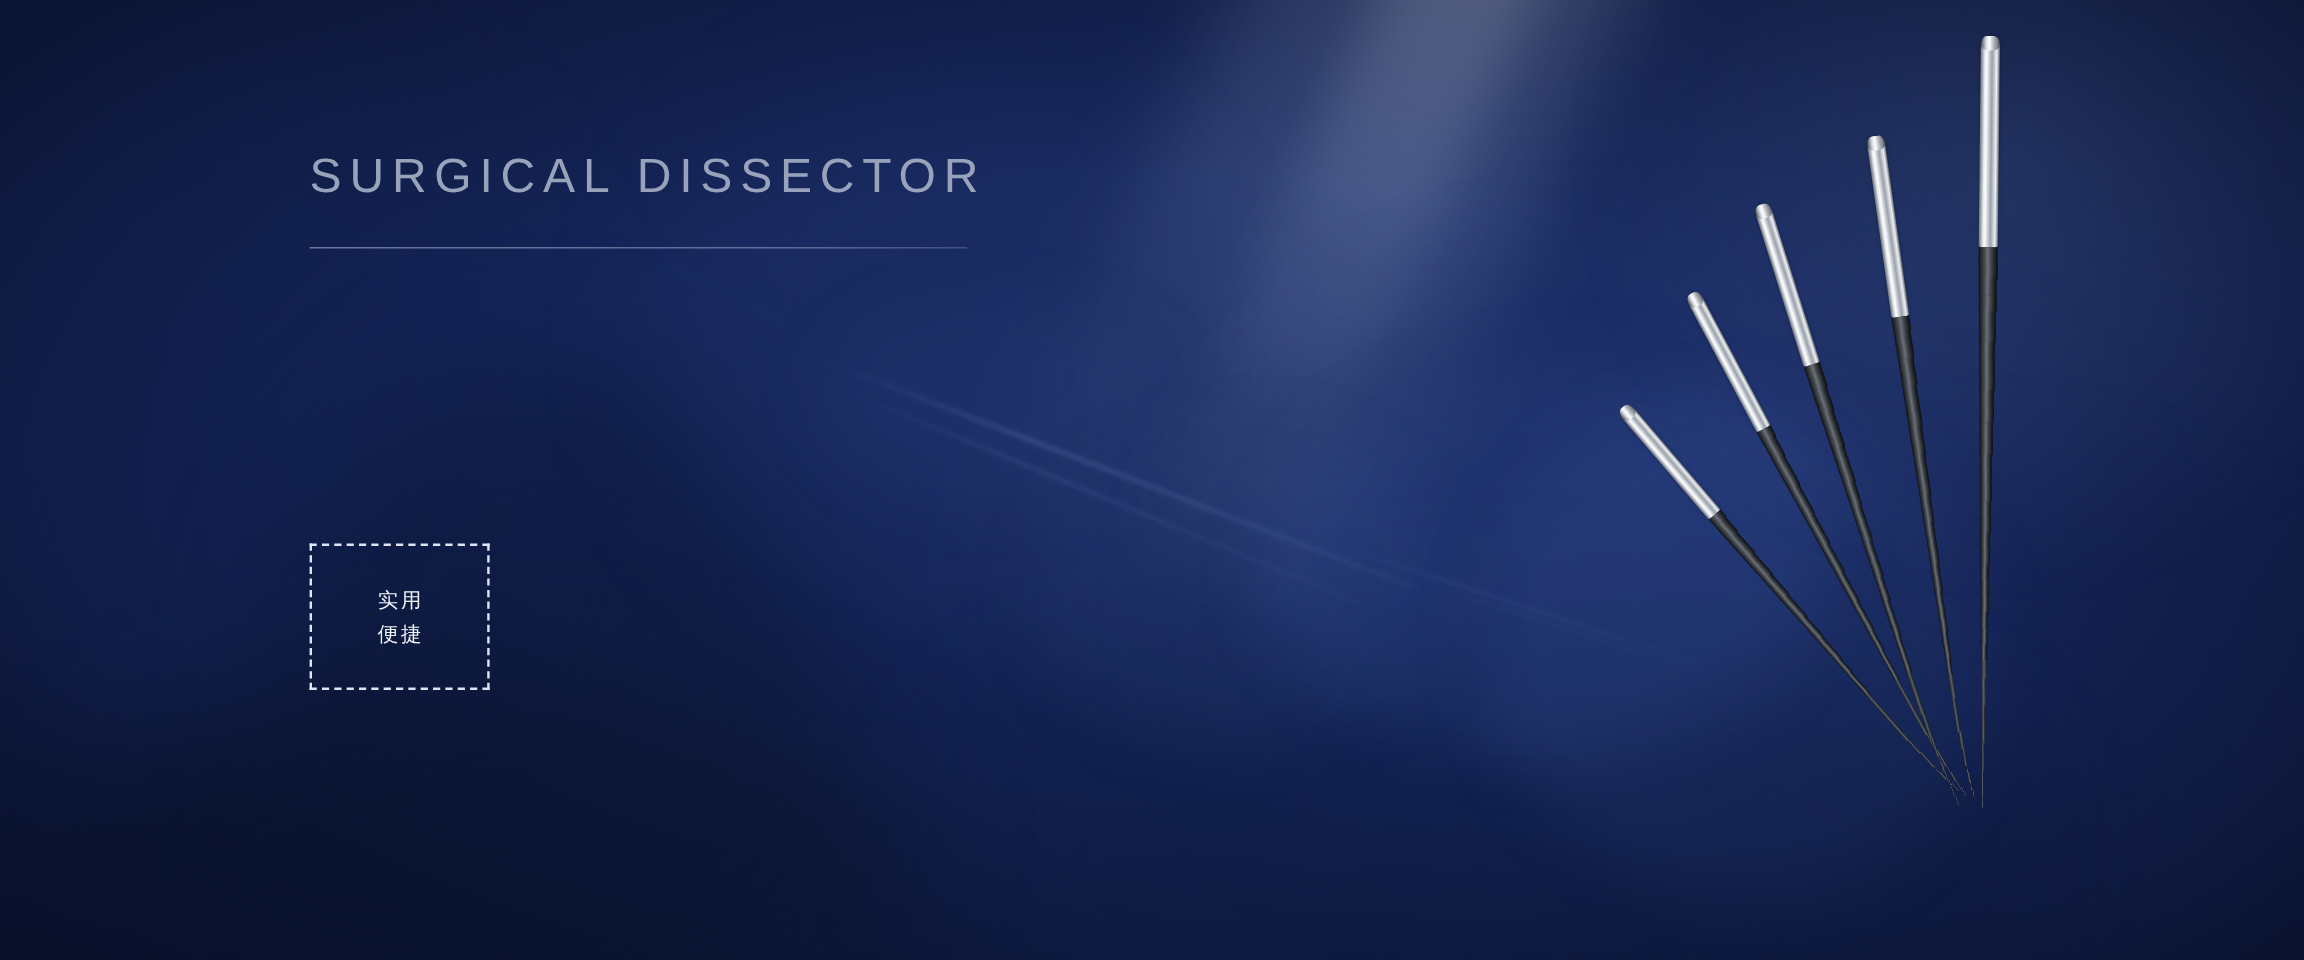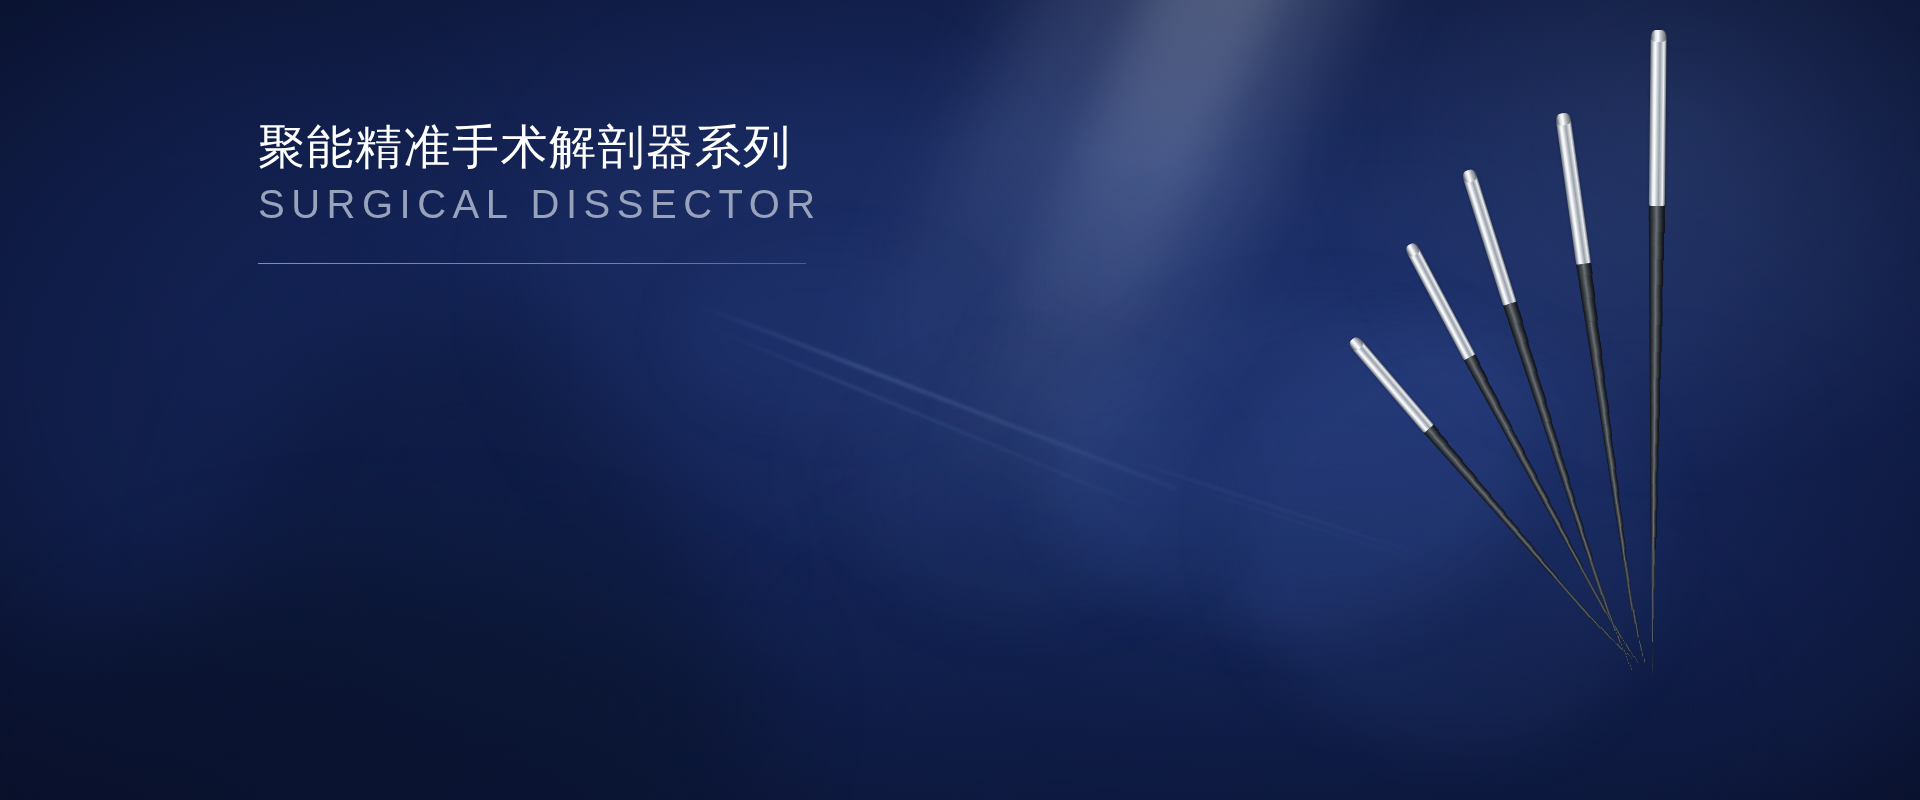--- a/index.html
+++ b/index.html
@@ -460,22 +460,25 @@
         <div class="tip" style="top: 603.875px; height: 8.425px; width: 1.76px; margin-left: 0px;"></div>
         <div class="tip" style="top: 611.5px; height: 8.425px; width: 1.49px; margin-left: 0px;"></div>
         <div class="tip" style="top: 619.125px; height: 8.425px; width: 1.21px; margin-left: 0px;"></div>
         <div class="tip" style="top: 626.75px; height: 8.425px; width: 0.94px; margin-left: 0px;"></div>
         <div class="tip" style="top: 634.375px; height: 8.425px; width: 0.7px; margin-left: 0px;"></div>
       </div>
     </div>
 
   <div class="content">
     <div class="text-block">
-      <div class="title-cn">聚能精准手术解剖器系列</div>
       <div class="title-en">SURGICAL DISSECTOR</div>
       <div class="divider"></div>
     </div>
 
     <div class="features">
+        <div class="feature-box bright">
+          <div class="feature-line">实用</div>
+          <div class="feature-line">便捷</div>
+        </div>
       </div>
   </div>
 
 </div>
 
 </body></html>

